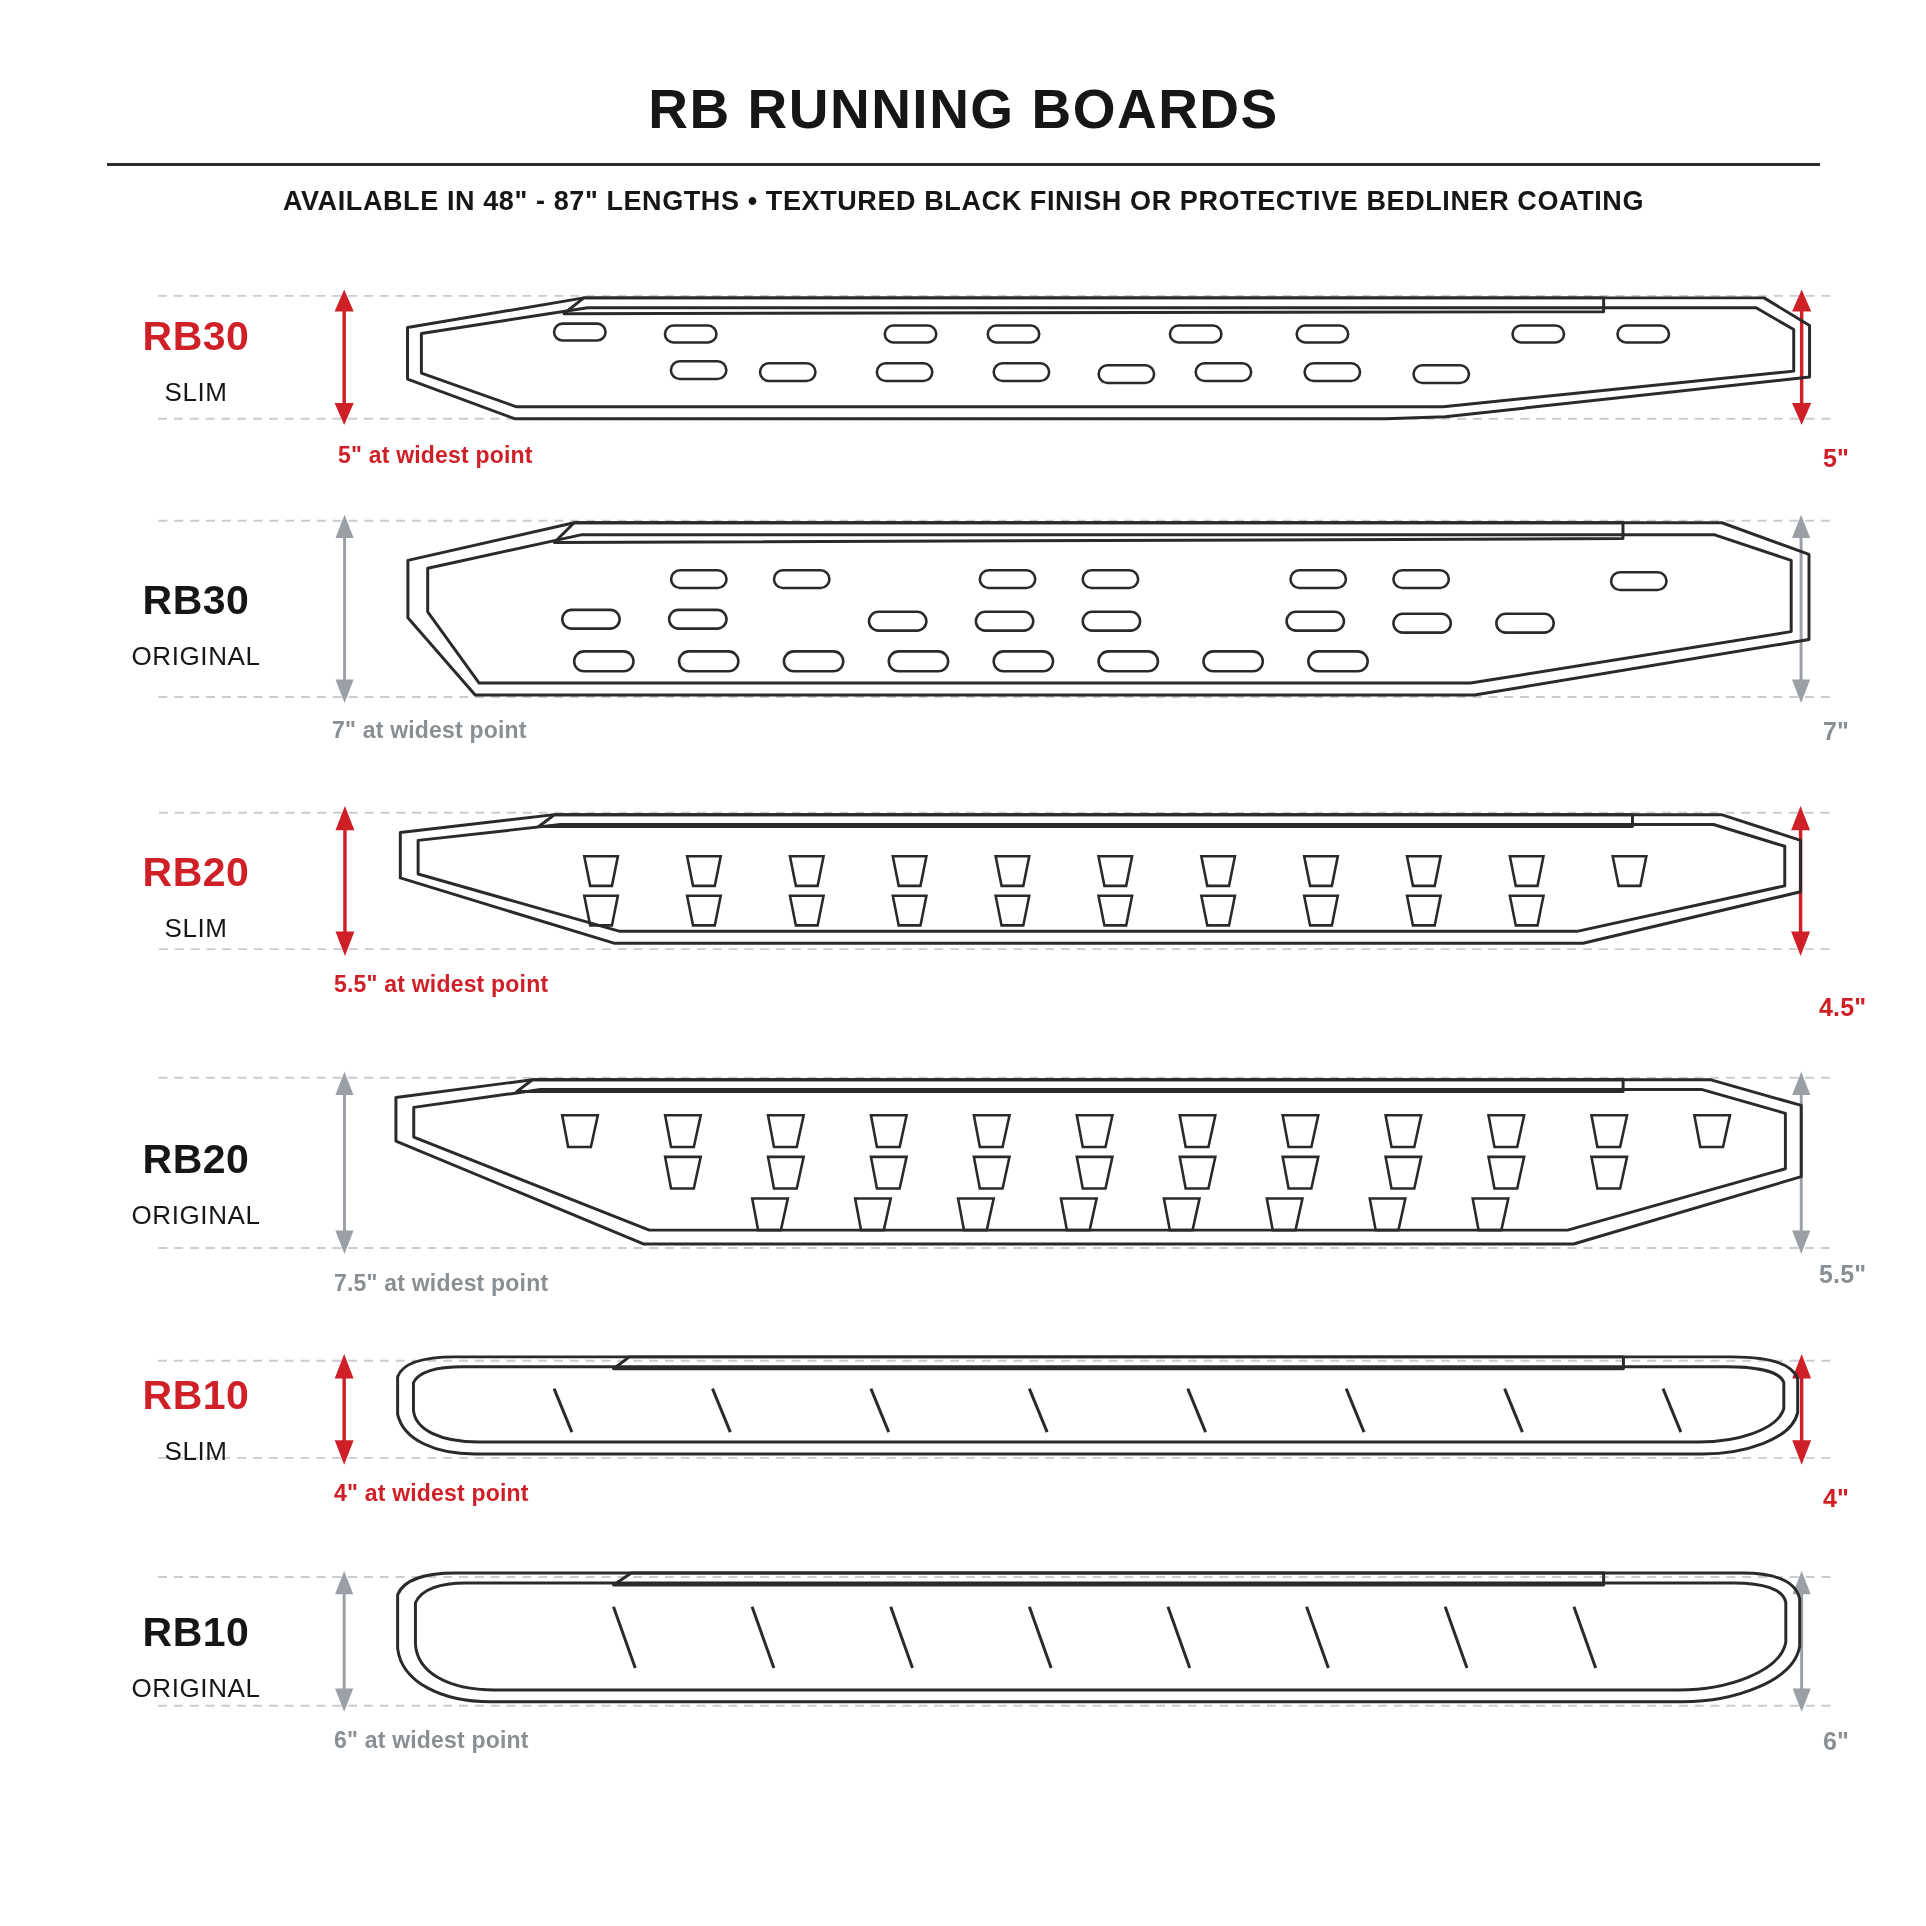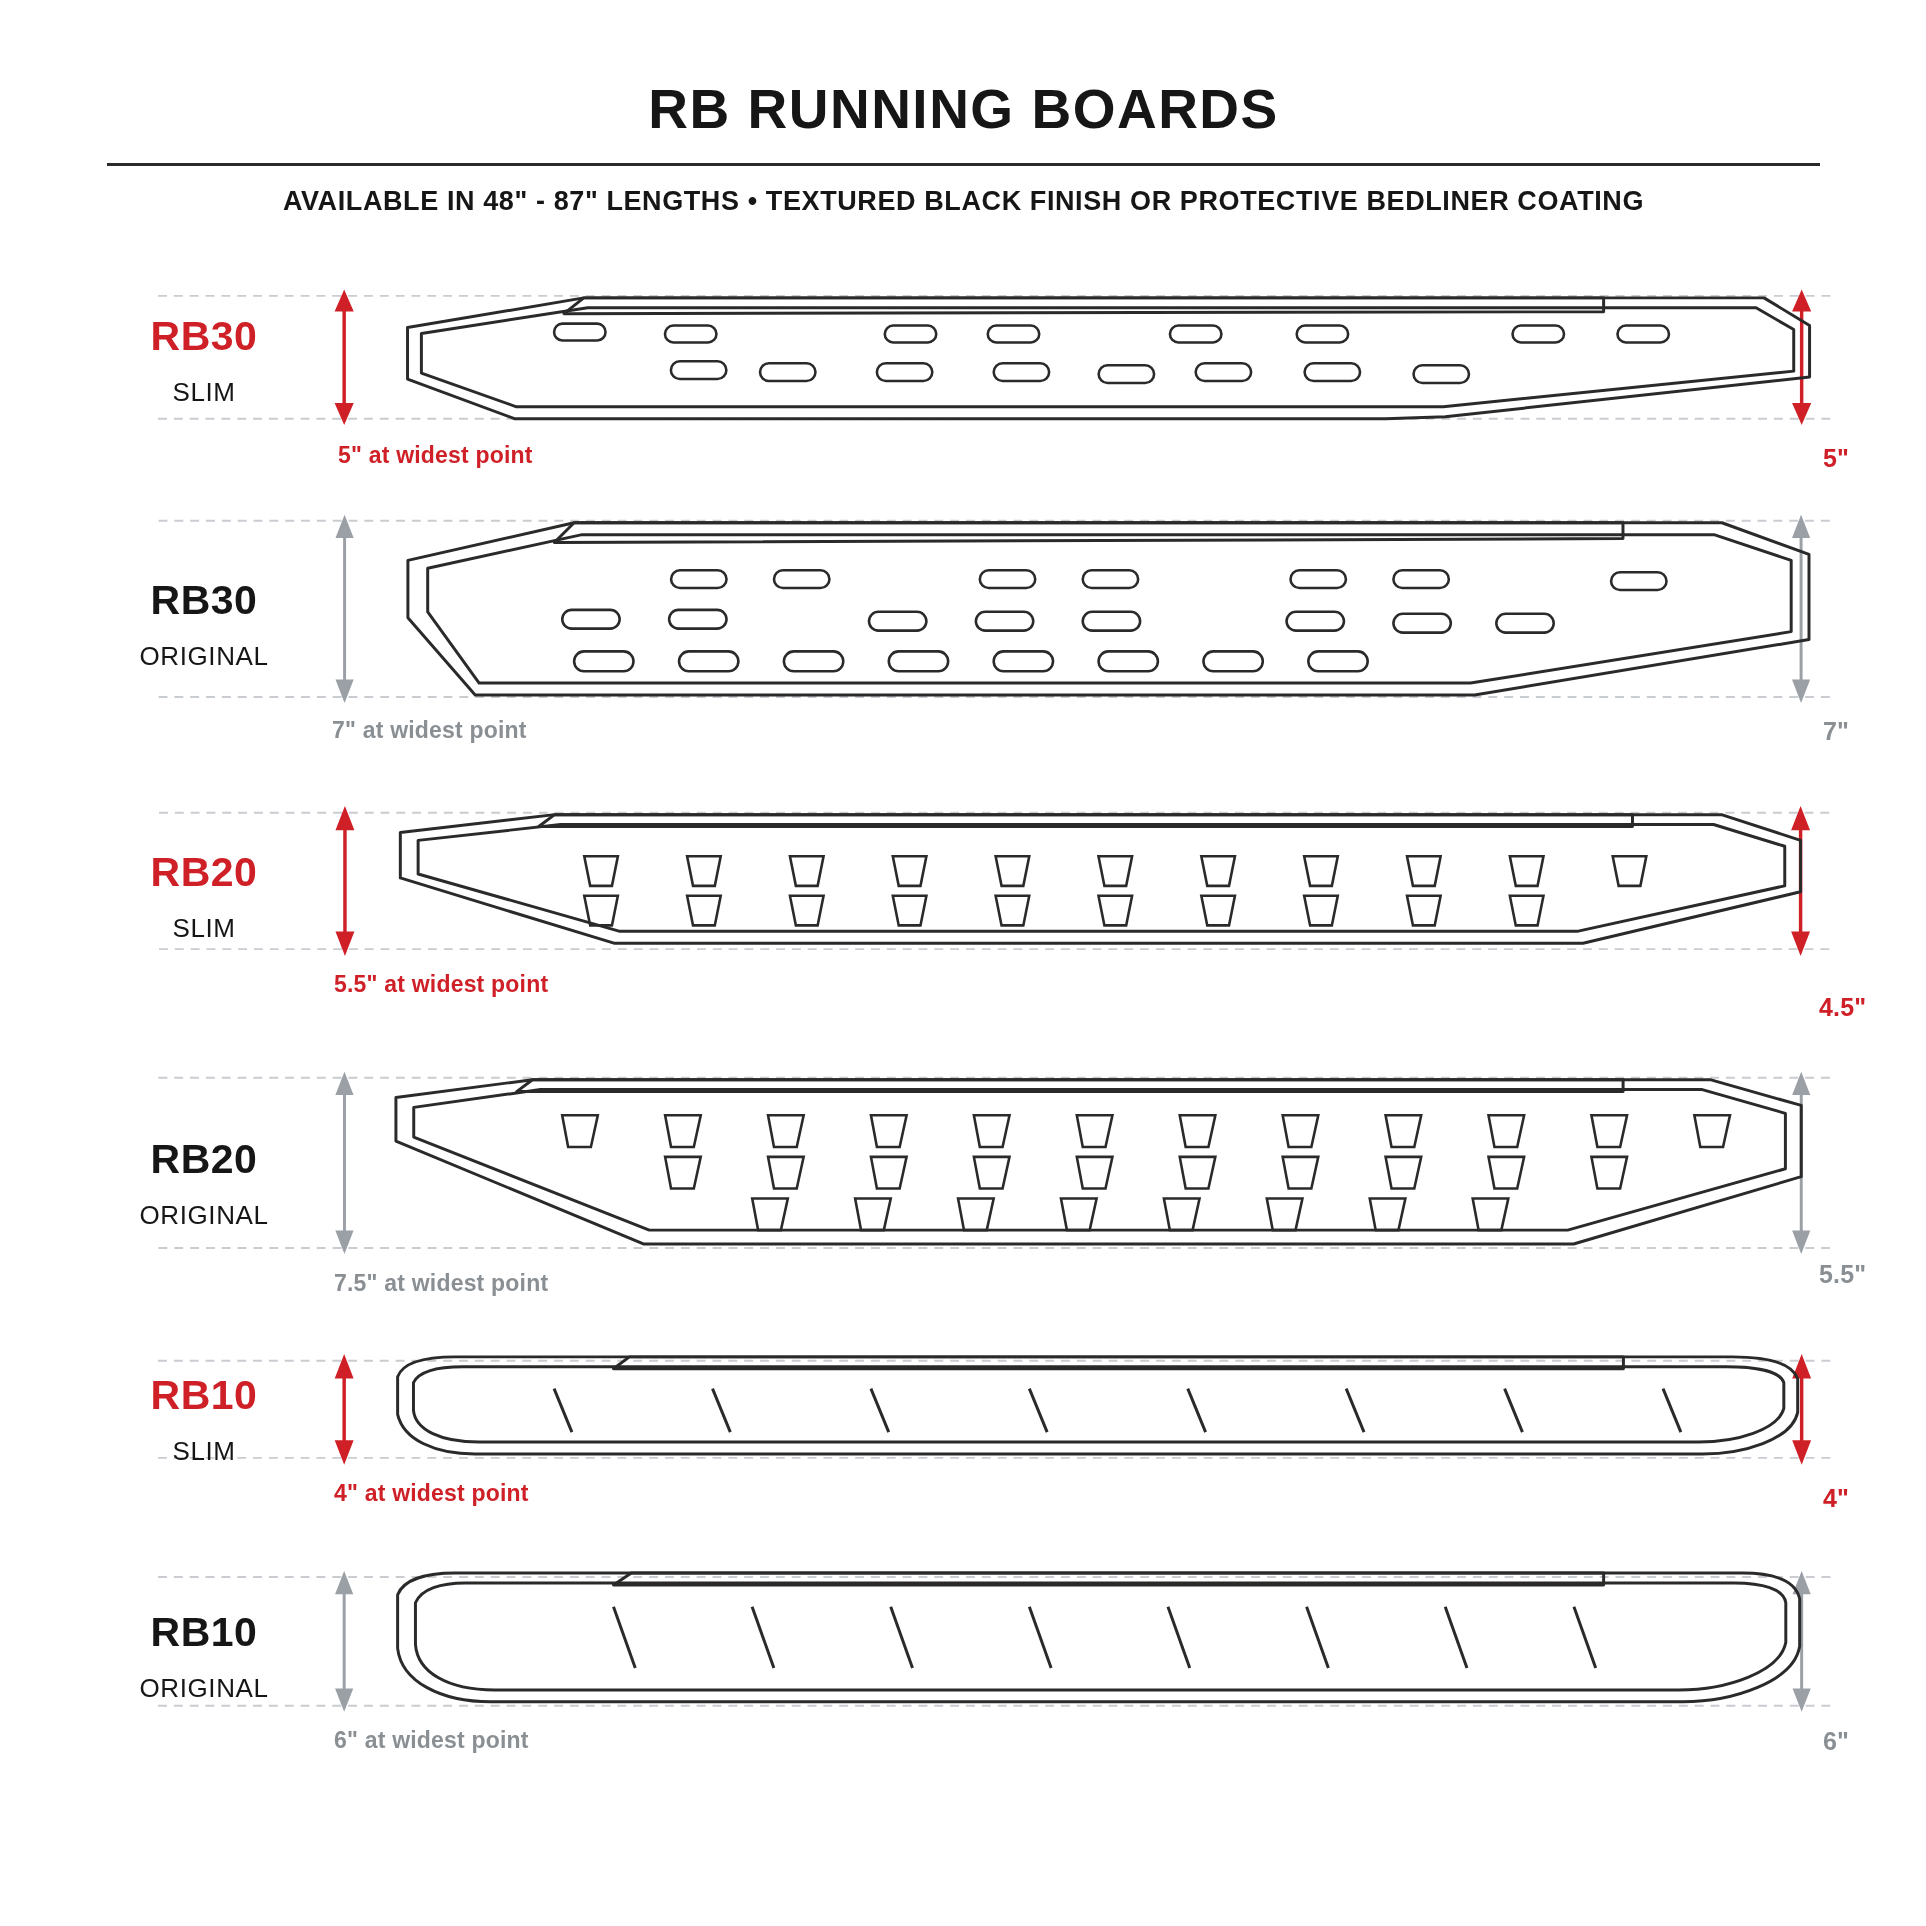--- a/index.html
+++ b/index.html
@@ -57,21 +57,21 @@
   .row {
     position: relative;
     width: 100%;
   }
   .row-inner {
     position: relative;
     width: 100%;
   }
   .label-block {
     position: absolute;
-    left: 56px;
+    left: 48px;
     text-align: center;
     width: 178px;
   }
   .label-main {
     font-size: 41px;
     font-weight: bold;
     line-height: 1.02;
     letter-spacing: 0.5px;
   }
   .label-sub {

